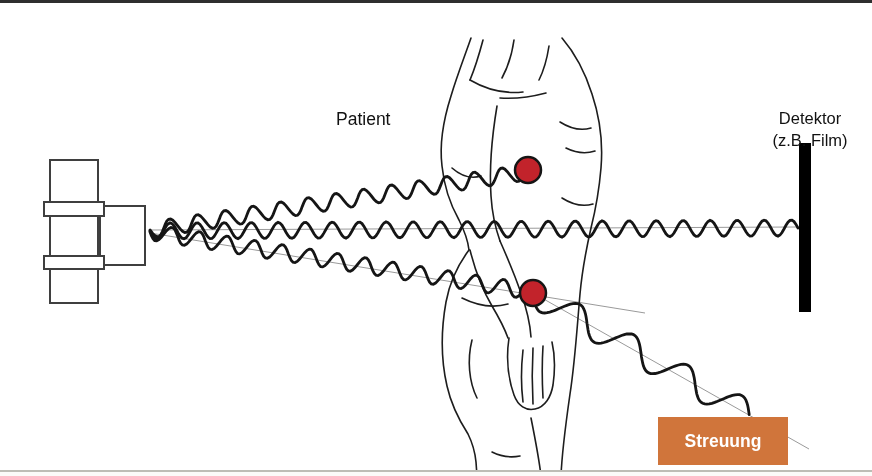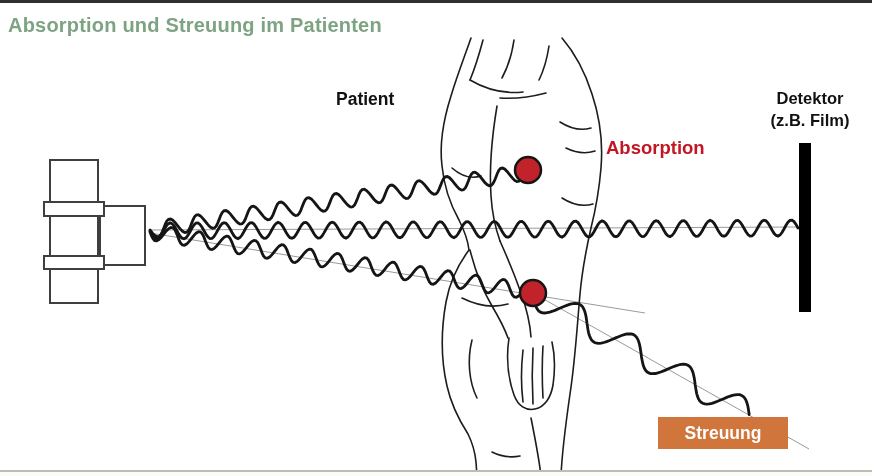--- a/index.html
+++ b/index.html
@@ -14,38 +14,37 @@
     --bottom-border:#BDBDB5;
   }
   html,body{margin:0;padding:0;background:#fff;}
   body{font-family:"Liberation Sans", sans-serif;}
   .stage{position:relative;width:872px;height:476px;background:#fff;overflow:hidden;}
   .top-rule{position:absolute;left:0;top:0;width:872px;height:3px;background:var(--top-border);}
   .bottom-rule{position:absolute;left:0;top:470px;width:872px;height:2px;background:var(--bottom-border);}
   .bottom-strip{position:absolute;left:0;top:472px;width:872px;height:4px;background:#fbfbf8;}
   .page-title{position:absolute;left:8px;top:14px;font-size:20px;font-weight:bold;color:var(--title-green);letter-spacing:.2px;}
   .diagram-svg{position:absolute;left:0;top:0;}
-  .lbl{position:absolute;font-weight:bold;color:#111;white-space:nowrap;}
+  .lbl{position:absolute;font-weight:normal;color:#111;white-space:nowrap;margin-top:20px;}
   .lbl-patient{left:336px;top:89px;font-size:17.5px;}
   .lbl-tube{left:40px;top:317px;width:132px;text-align:center;font-size:17.5px;}
   .lbl-detector{left:745px;top:87px;width:130px;text-align:center;font-size:16.5px;line-height:22px;}
   .lbl-absorption{left:606px;top:137px;font-size:18.5px;color:var(--accent-red);}
   .lbl-transmission{left:634px;top:245px;font-size:17.5px;color:var(--accent-red);}
-  .scatter-box{position:absolute;left:658px;top:417px;width:130px;height:32px;background:var(--scatter-box-bg);
+  .scatter-box{position:absolute;left:658px;top:417px;width:130px;height:48px;background:var(--scatter-box-bg);
     display:flex;align-items:center;justify-content:center;color:var(--scatter-box-text);
     font-size:17.5px;font-weight:bold;}
 </style>
 </head>
 <body>
 
 <div class="stage">
 
   <div class="top-rule"></div>
 
-  <div class="page-title">Absorption und Streuung im Patienten</div>
 
   <svg class="diagram-svg" width="872" height="476" viewBox="0 0 872 476">
 
     <g stroke="var(--axis-gray)" stroke-width="1" fill="none">
       <line x1="150" y1="230" x2="797" y2="227"></line>
       <line x1="150" y1="233" x2="645" y2="313"></line>
       <line x1="533" y1="293" x2="809" y2="449"></line>
     </g>
 
     <g stroke="var(--drawing-ink)" stroke-width="1.6" fill="none" stroke-linecap="round">
@@ -94,21 +93,20 @@
     <rect x="799" y="143" width="12" height="169" fill="#000"></rect>
   </svg>
 
   <div class="lbl lbl-patient">Patient</div>
 
   <div class="lbl lbl-detector">
     <div>Detektor</div>
     <div>(z.B. Film)</div>
   </div>
 
-  <div class="lbl lbl-absorption">Absorption</div>
 
   <div class="scatter-box">
     <span>Streuung</span>
   </div>
 
   <div class="bottom-rule"></div>
   <div class="bottom-strip"></div>
 </div>
 
 </body></html>

